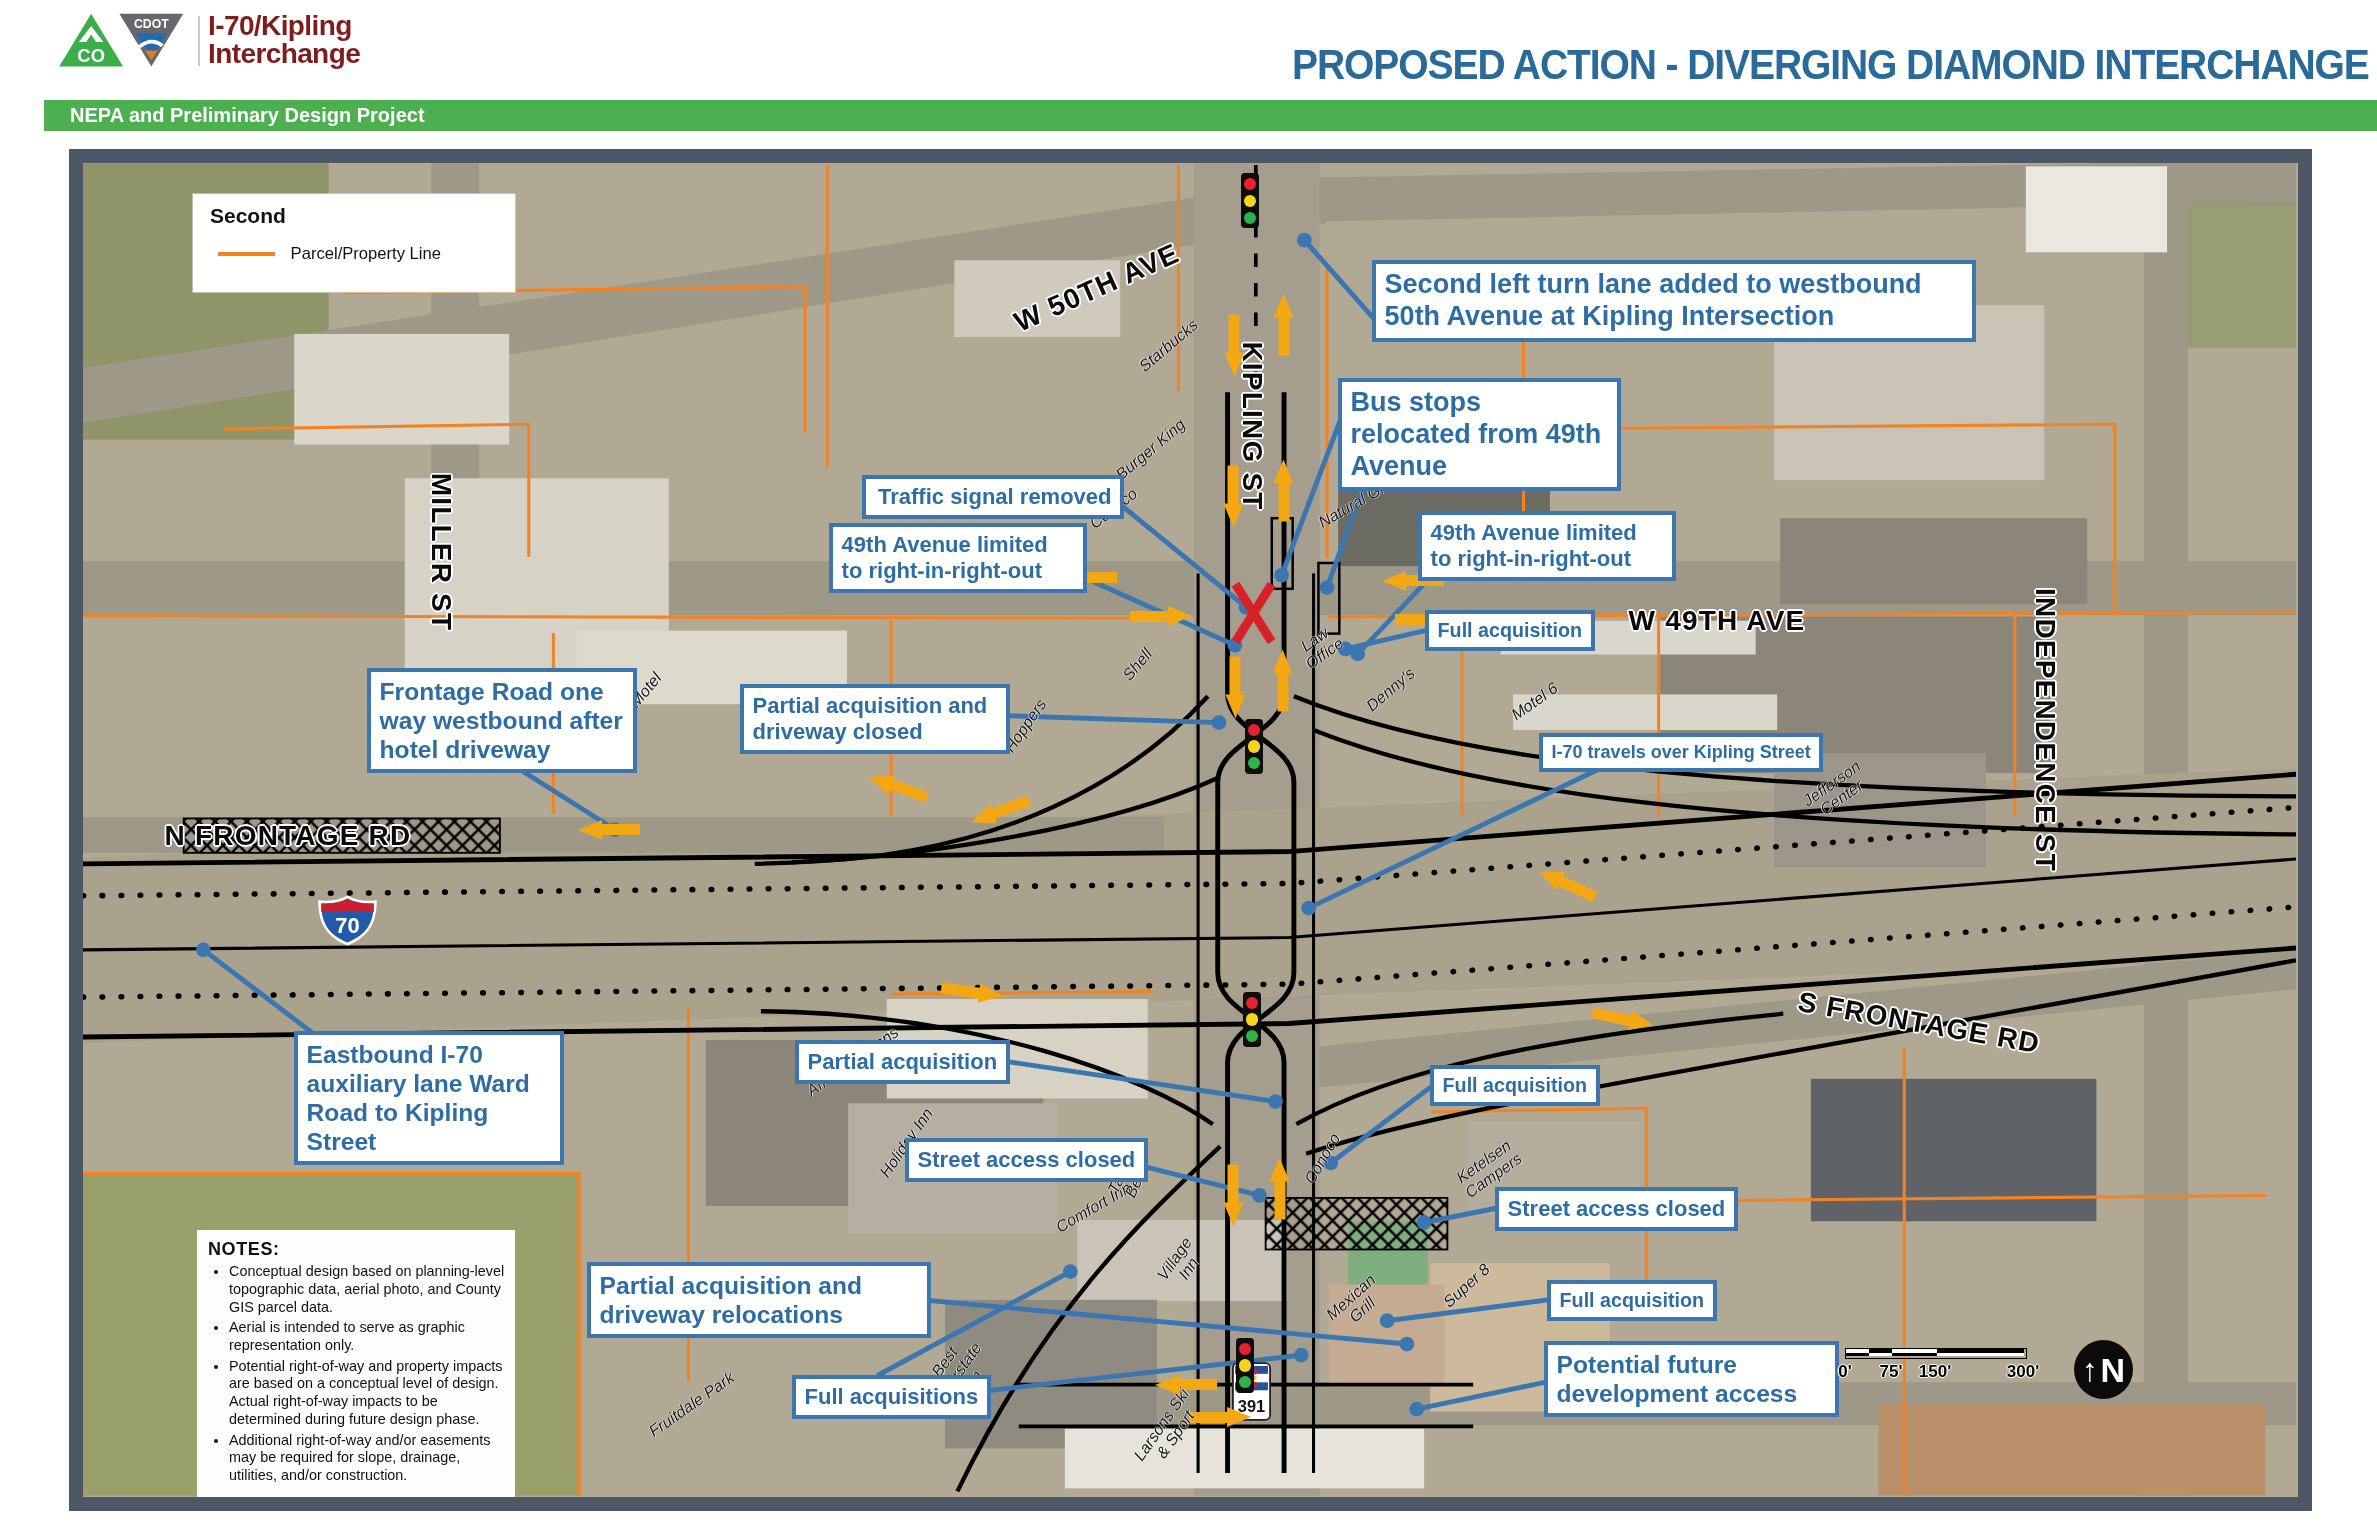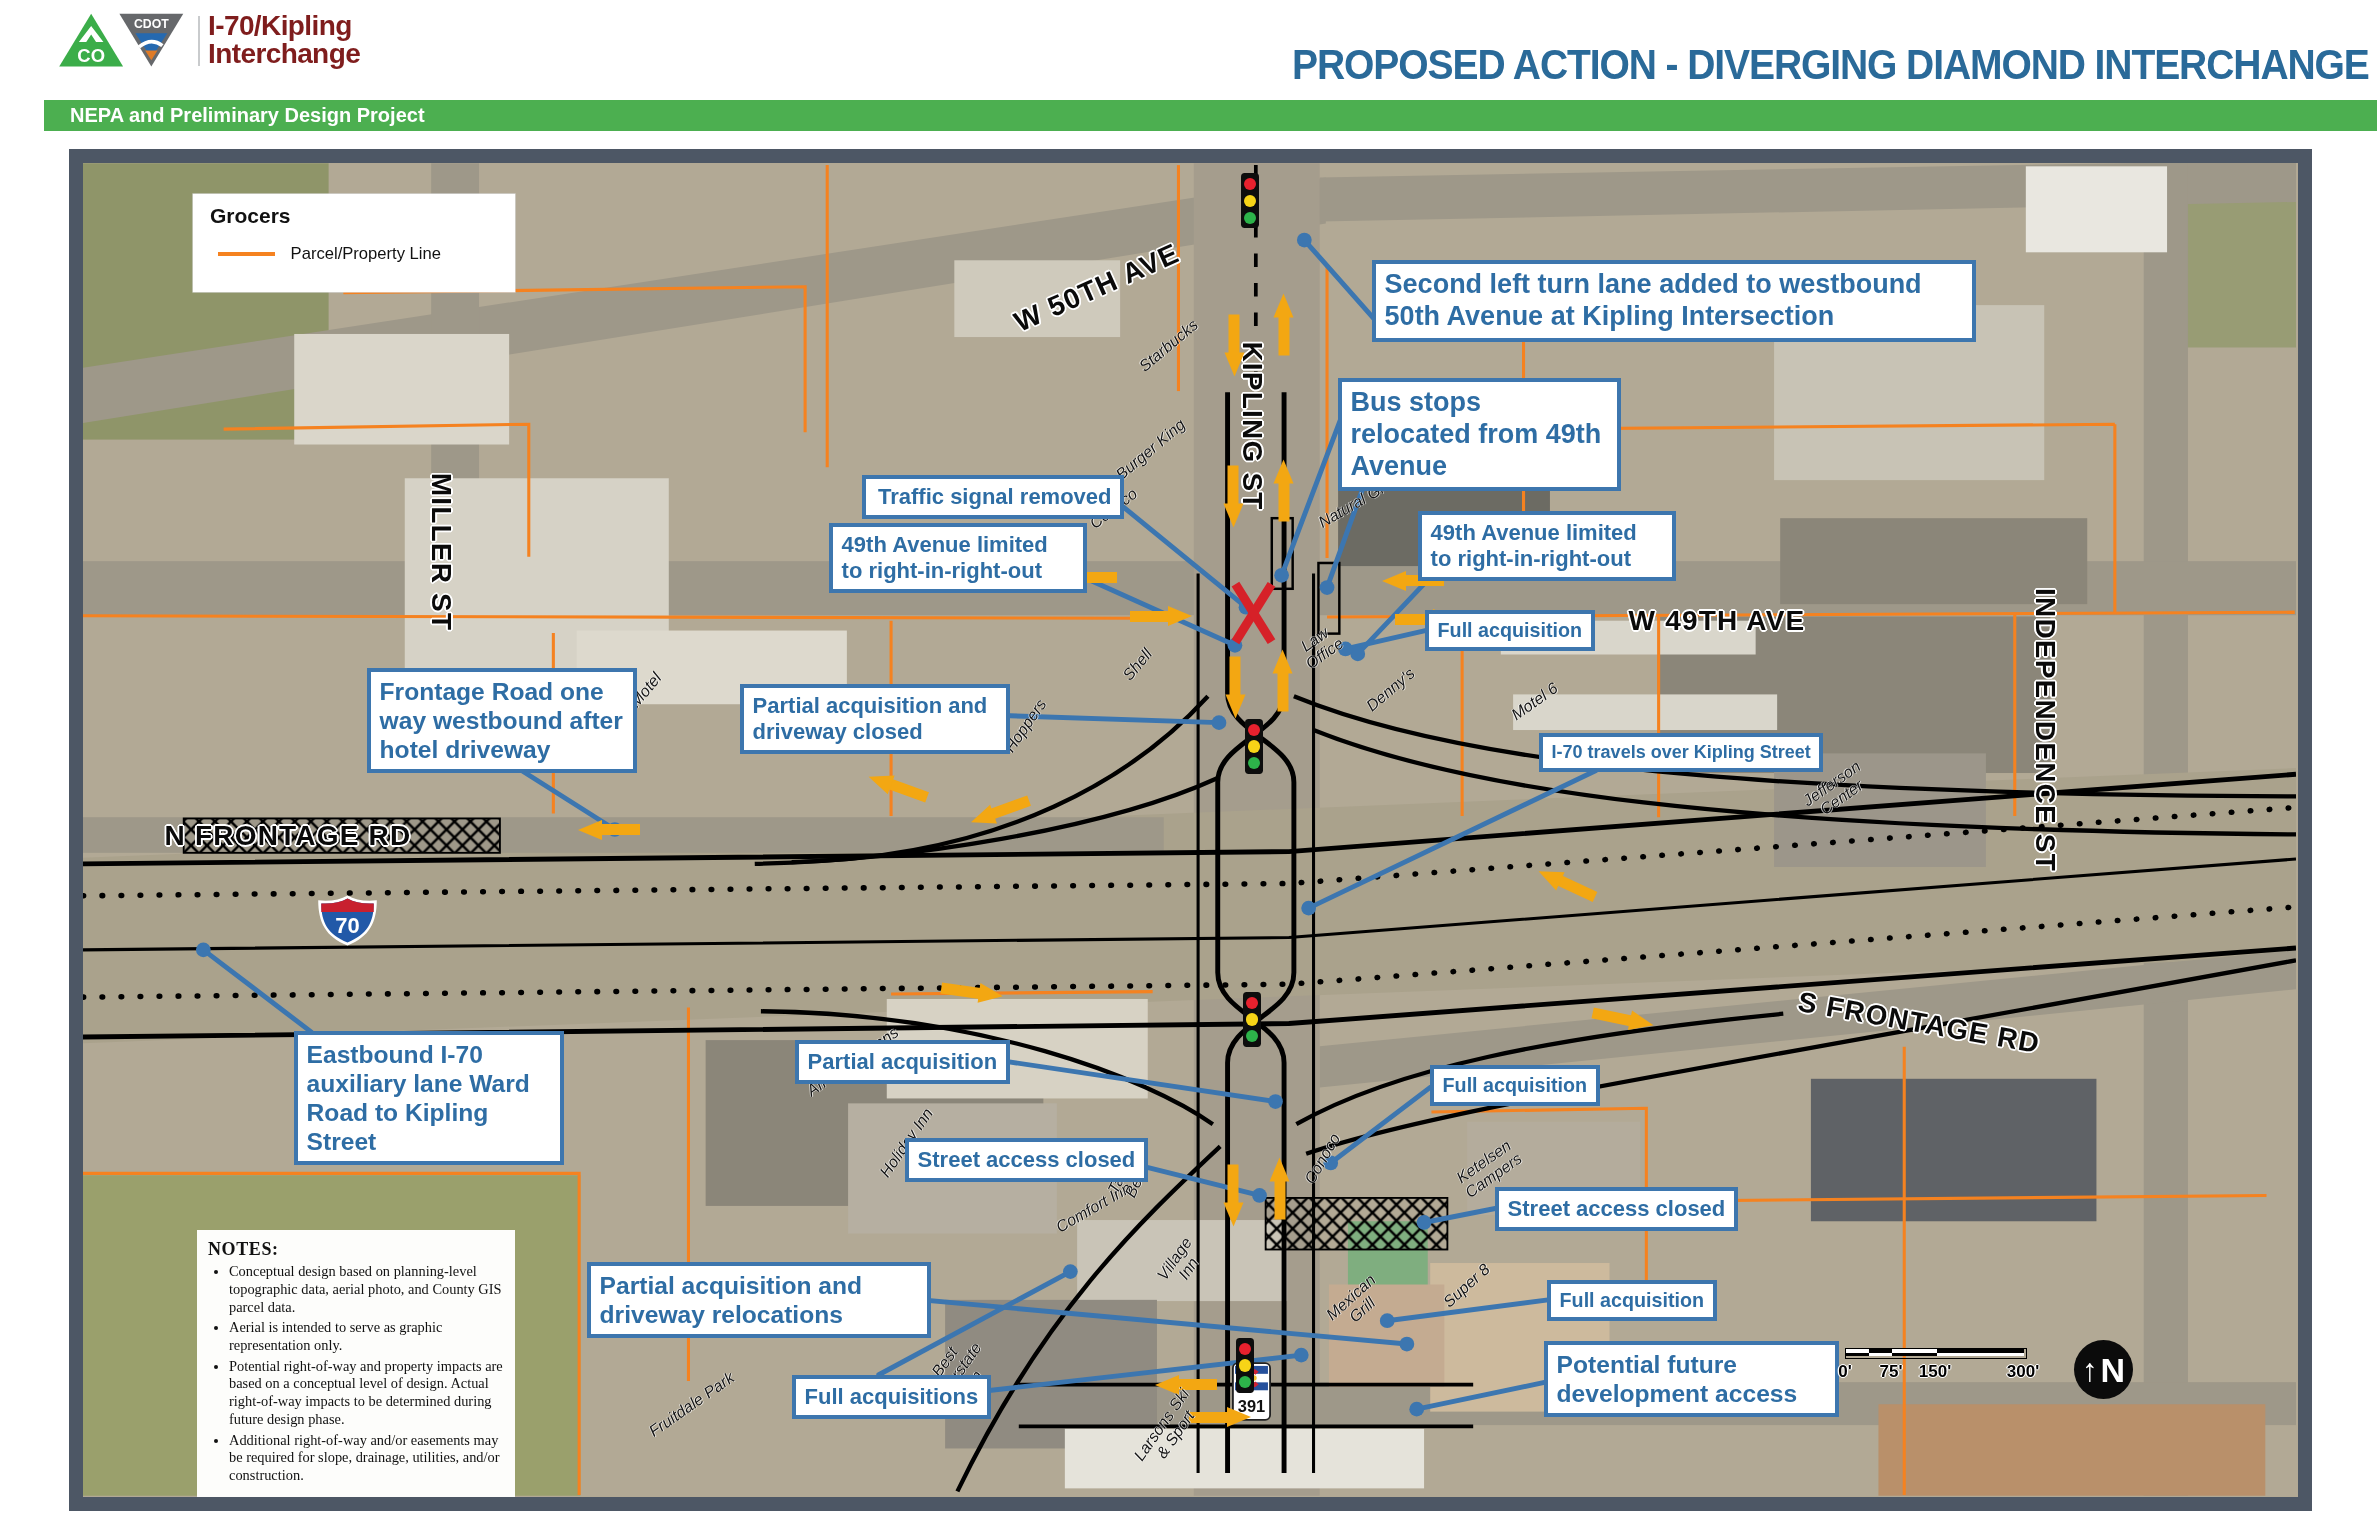--- a/index.html
+++ b/index.html
@@ -48,21 +48,21 @@
   .redx{position:absolute;width:45px;height:68px;}
   .redx i{position:absolute;left:19px;top:0;width:8.6px;height:68px;background:#d62128;display:block;}
   .redx i:first-child{transform:rotate(32deg);} .redx i:last-child{transform:rotate(-32deg);}
   
   .arr{position:absolute;width:64px;height:21px;}
   .arr .sh{position:absolute;left:0;top:4.9px;width:39px;height:11px;background:#f3a712;}
   .arr .hd{position:absolute;left:38px;top:0;width:0;height:0;border-top:10.4px solid transparent;
            border-bottom:10.4px solid transparent;border-left:24.6px solid #f3a712;}
   
   #notes{position:absolute;left:114px;top:1067px;width:318px;background:#fdfdfb;
-         padding:8.6px 9.8px 11px 11px;box-sizing:border-box;color:#111;font-family:Liberation Serif, serif;}
+         padding:8.6px 9.8px 11px 11px;box-sizing:border-box;color:#111;}
   #notes .n-title{font-size:18px;font-weight:bold;letter-spacing:0.6px;margin-bottom:3.7px;}
   #notes ul{margin:0;padding-left:21px;}
   #notes li{font-size:14.4px;line-height:1.24;margin-bottom:2.5px;}
   
   #scalebar{position:absolute;left:1762px;top:1185px;width:182px;}
   #scalebar .bar{width:182px;height:11px;border:1.8px solid #000;box-sizing:border-box;
                  display:flex;flex-direction:column;}
   #scalebar .r{display:flex;height:3.7px;}
   #scalebar .b{background:#000;} #scalebar .w{background:#fff;}
   #scalebar .lbls{position:relative;height:21px;margin-top:2.5px;}
@@ -399,21 +399,21 @@
     <div class="biz" style="left:1240px;top:996px;transform:translate(-50%,-50%) rotate(-60deg);">Conoco</div>
     <div class="biz" style="left:1406px;top:1006px;max-width:92px;transform:translate(-50%,-50%) rotate(-35deg);">Ketelsen Campers</div>
     <div class="biz" style="left:1099px;top:1101px;max-width:68px;transform:translate(-50%,-50%) rotate(-55deg);">Village Inn</div>
     <div class="biz" style="left:1274px;top:1141px;max-width:74px;transform:translate(-50%,-50%) rotate(-42deg);">Mexican Grill</div>
     <div class="biz" style="left:1384px;top:1123px;transform:translate(-50%,-50%) rotate(-42deg);">Super 8</div>
     <div class="biz" style="left:876px;top:1209px;max-width:86px;transform:translate(-50%,-50%) rotate(-55deg);">Best Interstate Inn</div>
     <div class="biz" style="left:609px;top:1242px;transform:translate(-50%,-50%) rotate(-35deg);">Fruitdale Park</div>
     <div class="biz" style="left:1086px;top:1267px;max-width:92px;transform:translate(-50%,-50%) rotate(-55deg);">Larsons Ski &amp; Sport</div>
 
     <div id="legend">
-      <div class="lg-title">Grocers</div>
+      <div class="lg-title">Second</div>
       <div class="lg-row">
         <span class="lg-swatch"></span>
         <span class="lg-label">Parcel/Property Line</span>
       </div>
     </div>
 
     <div class="callout" style="left:1289px;top:97px;width:604px;font-size:27px;">Second left turn lane added to westbound 50th Avenue at Kipling Intersection</div>
     <div class="callout" style="left:1255px;top:215px;width:283px;font-size:27px;">Bus stops relocated from 49th Avenue</div>
     <div class="callout nw" style="left:779px;top:312px;font-size:22px;padding-left:12px;">Traffic signal removed</div>
     <div class="callout" style="left:746px;top:360px;width:258px;font-size:22px;">49th Avenue limited to right-in-right-out</div>

